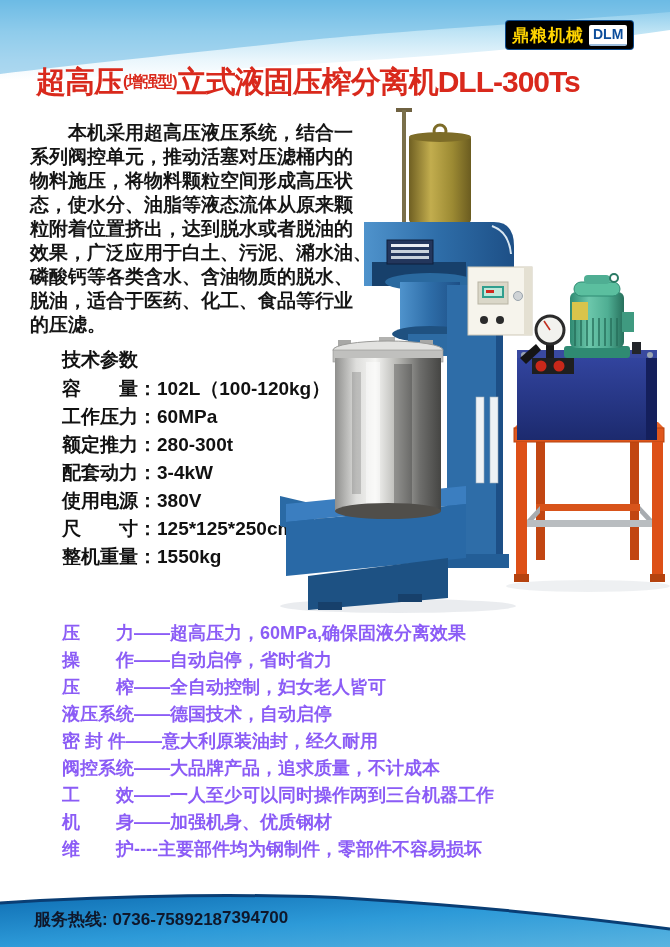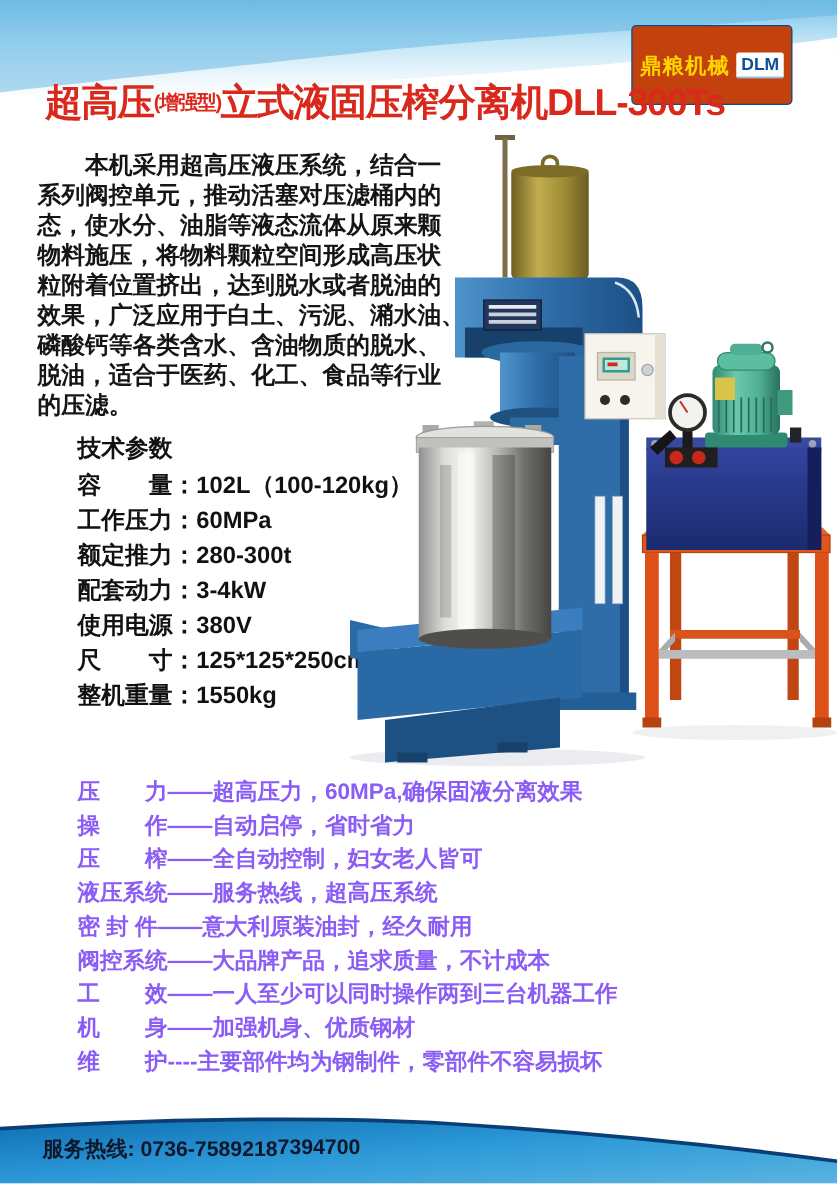--- a/index.html
+++ b/index.html
@@ -5,21 +5,21 @@
   html,body{margin:0;padding:0;background:#fff;}
   .page{position:relative;width:670px;height:947px;background:#ffffff;overflow:hidden;
         font-family:"Liberation Sans",sans-serif;color:#111;}
   svg{display:block;}
 
   
   .top-band{position:absolute;left:0;top:0;width:670px;height:92px;}
 
   
   .logo{position:absolute;left:506px;top:21px;height:28px;display:flex;align-items:center;
-        gap:5px;background:#c2410c;border-radius:3px;padding:17px 6px;box-shadow:0 0 0 1px #0d4a8c;}
+        gap:5px;background:#000000;border-radius:3px;padding:0 6px;box-shadow:0 0 0 1px #0d4a8c;}
   .logo-brand{color:#ffd400;font-weight:700;font-size:17px;letter-spacing:1px;white-space:nowrap;}
   .logo-abbr{background:#ffffff;color:#0d4e9b;font-weight:700;font-size:14px;line-height:14px;
              padding:2px 4px 3px 4px;border-radius:2px;border-bottom:2px solid #9dbede;}
 
   
   .title{position:absolute;left:36px;top:62px;width:632px;white-space:nowrap;color:#d9291c;}
   .title .big{font-size:30px;font-weight:700;letter-spacing:-1px;}
   .title .small{font-size:16px;font-weight:700;vertical-align:5px;letter-spacing:-1px;}
 
   
@@ -67,22 +67,22 @@
     <span class="logo-abbr">DLM</span>
   </div>
 
   <div class="title">
     <span class="big">超高压</span><span class="small">(增强型)</span><span class="big">立式液固压榨分离机DLL-300Ts</span>
   </div>
 
   <div class="intro">
     <div class="line">　　本机采用超高压液压系统，结合一</div>
     <div class="line">系列阀控单元，推动活塞对压滤桶内的</div>
+    <div class="line">物料施压，将物料颗粒空间形成高压状</div>
     <div class="line">态，使水分、油脂等液态流体从原来颗</div>
-    <div class="line">物料施压，将物料颗粒空间形成高压状</div>
     <div class="line">粒附着位置挤出，达到脱水或者脱油的</div>
     <div class="line">效果，广泛应用于白土、污泥、潲水油、</div>
     <div class="line">磷酸钙等各类含水、含油物质的脱水、</div>
     <div class="line">脱油，适合于医药、化工、食品等行业</div>
     <div class="line">的压滤。</div>
   </div>
 
   <div class="specs">
     <div class="hdr">技术参数</div>
     <div class="spec-row"><span>容　　量：</span><span>102L（100-120kg）</span></div>
@@ -91,21 +91,21 @@
     <div class="spec-row"><span>配套动力：</span><span>3-4kW</span></div>
     <div class="spec-row"><span>使用电源：</span><span>380V</span></div>
     <div class="spec-row"><span>尺　　寸：</span><span>125*125*250cm</span></div>
     <div class="spec-row"><span>整机重量：</span><span>1550kg</span></div>
   </div>
 
   <div class="features">
     <div class="feature-row"><span>压　　力</span><span>——超高压力，60MPa,确保固液分离效果</span></div>
     <div class="feature-row"><span>操　　作</span><span>——自动启停，省时省力</span></div>
     <div class="feature-row"><span>压　　榨</span><span>——全自动控制，妇女老人皆可</span></div>
-    <div class="feature-row"><span>液压系统</span><span>——服务热线，超高压系统</span></div>
+    <div class="feature-row"><span>液压系统</span><span>——德国技术，自动启停</span></div>
     <div class="feature-row"><span>密 封 件</span><span>——意大利原装油封，经久耐用</span></div>
     <div class="feature-row"><span>阀控系统</span><span>——大品牌产品，追求质量，不计成本</span></div>
     <div class="feature-row"><span>工　　效</span><span>——一人至少可以同时操作两到三台机器工作</span></div>
     <div class="feature-row"><span>机　　身</span><span>——加强机身、优质钢材</span></div>
     <div class="feature-row"><span>维　　护</span><span>----主要部件均为钢制件，零部件不容易损坏</span></div>
   </div>
 
   <svg class="photo" viewBox="0 0 392 510">
     <defs>
       <linearGradient id="brass" x1="0" y1="0" x2="1" y2="0">

